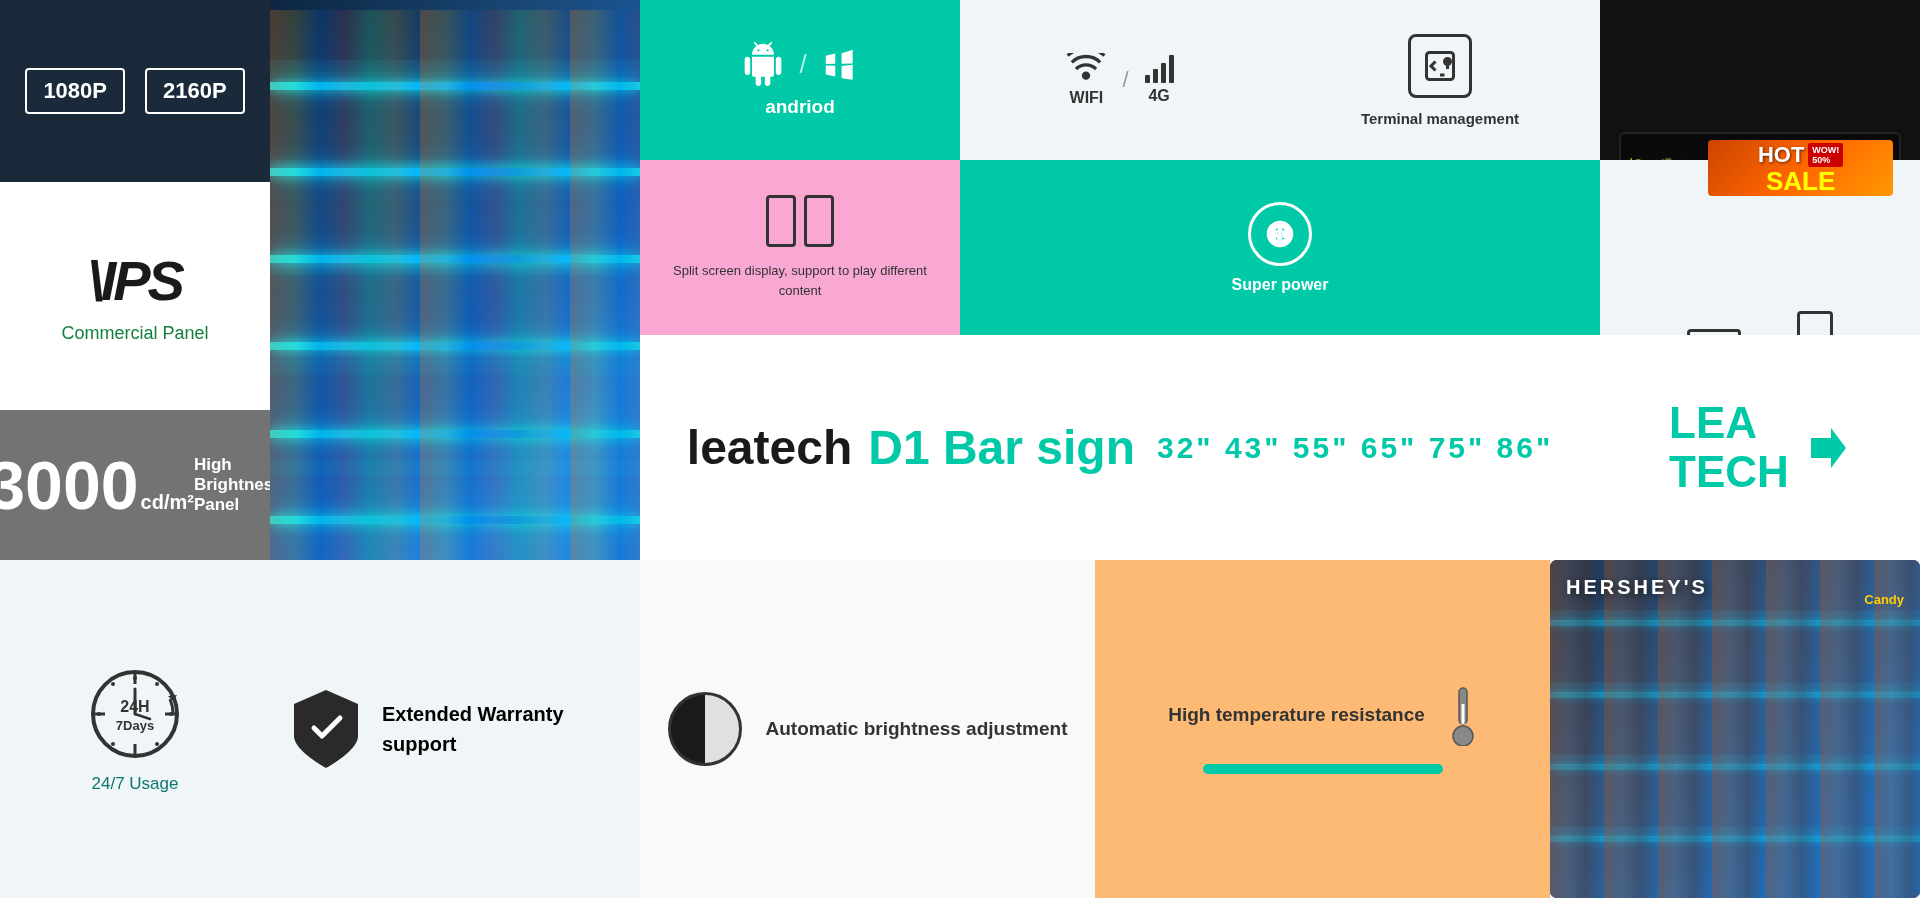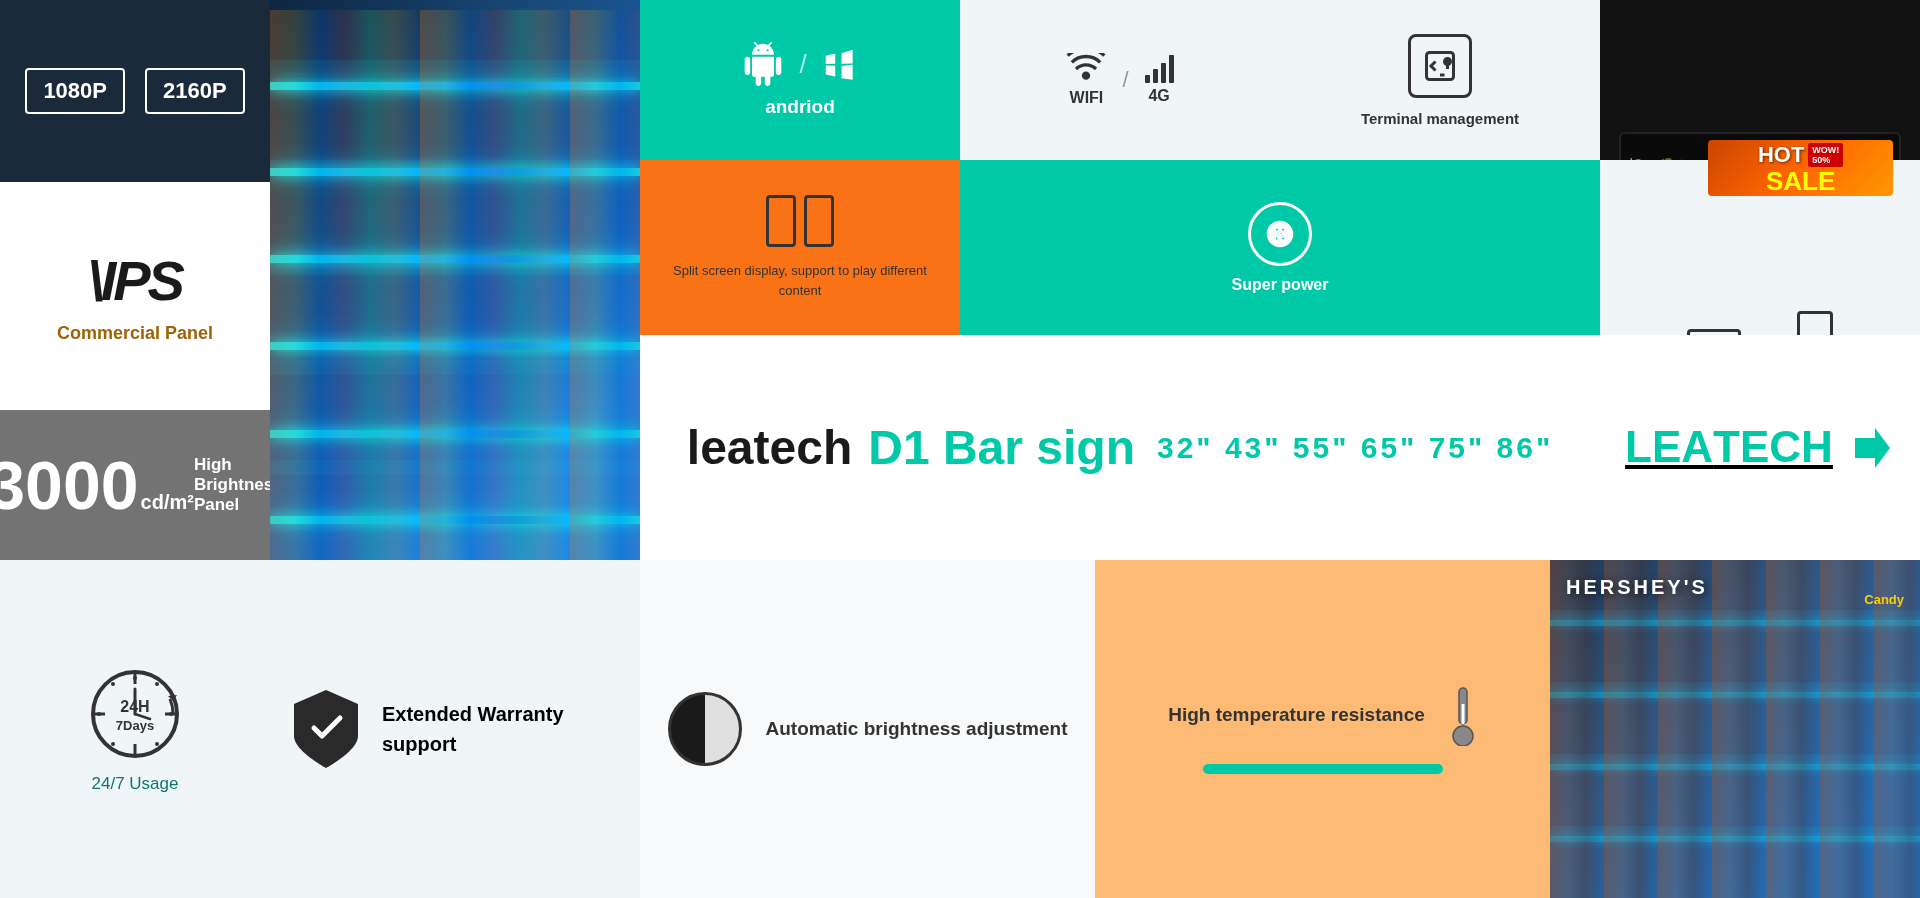--- a/index.html
+++ b/index.html
@@ -21,21 +21,21 @@
 
   <div style="grid-column:1; grid-row:1; display:flex; flex-direction:column;">
 
     <div style="background:#1a2a3a; height:182px; display:flex; align-items:center; justify-content:center; gap:20px;">
       <div style="border:2px solid white; color:white; font-size:22px; font-weight:bold; padding:8px 16px; border-radius:4px;">1080P</div>
       <div style="border:2px solid white; color:white; font-size:22px; font-weight:bold; padding:8px 16px; border-radius:4px;">2160P</div>
     </div>
 
     <div style="background:white; flex:1; display:flex; flex-direction:column; align-items:center; justify-content:center; gap:10px;">
       <div style="font-size:56px; font-weight:900; color:#1a1a1a; font-style:italic; letter-spacing:-3px;">\IPS</div>
-      <div style="font-size:18px; color:#a16207; font-weight:700;">Commercial Panel</div>
+      <div style="font-size:18px; color:#15803d; font-weight:400;">Commercial Panel</div>
     </div>
 
     <div style="background:#737373; height:150px; display:flex; flex-direction:row; align-items:center; justify-content:center; flex-shrink:0;">
       <div style="display:flex; align-items:baseline; gap:2px;">
         <span style="font-size:68px; font-weight:900; color:white; line-height:1;">3000</span>
         <span style="font-size:20px; font-weight:600; color:white;">cd/m²</span>
       </div>
       <div style="font-size:17px; color:white; font-weight:700;">High Brightness Panel</div>
     </div>
   </div>
@@ -119,21 +119,21 @@
         <div style="flex:1;height:100%;background:linear-gradient(135deg,#cc4400,#ff6600,#ff9900);border-radius:4px;display:flex;flex-direction:column;align-items:center;justify-content:center;padding:2px 6px;position:relative;">
           <div style="display:flex;align-items:center;gap:4px;">
             <span style="color:white;font-size:22px;font-weight:900;text-shadow:1px 1px 3px rgba(0,0,0,0.6);">HOT</span>
             <div style="background:#cc0000;color:white;font-size:9px;padding:2px 4px;border-radius:2px;font-weight:bold;">WOW!<br>50%</div>
           </div>
           <span style="color:#ffff00;font-size:26px;font-weight:900;line-height:1;">SALE</span>
         </div>
       </div>
     </div>
 
-    <div style="grid-column:1;grid-row:2;background:#f97316;display:flex;flex-direction:column;align-items:center;justify-content:center;gap:14px;">
+    <div style="grid-column:1;grid-row:2;background:#f9a8d4;display:flex;flex-direction:column;align-items:center;justify-content:center;gap:14px;">
       <div style="display:flex;gap:8px;align-items:center;">
         <div style="width:30px;height:52px;border:3px solid #333;border-radius:4px;"></div>
         <div style="width:30px;height:52px;border:3px solid #333;border-radius:4px;"></div>
       </div>
       <div style="font-size:13px;color:#333;text-align:center;line-height:1.5;padding:0 12px;">Split screen display, support to play different content</div>
     </div>
 
     <div style="grid-column:2/4;grid-row:2;background:#00c9a7;display:flex;align-items:center;justify-content:space-around;padding:20px;">
       <div style="display:flex;flex-direction:column;align-items:center;gap:10px;">
         <div style="width:64px;height:64px;border:3px solid white;border-radius:50%;display:flex;align-items:center;justify-content:center;">
@@ -165,21 +165,21 @@
     <div style="grid-column:1/4;grid-row:3;background:white;display:flex;flex-direction:row;align-items:center;justify-content:center;gap:22px;">
       <div style="display:flex;align-items:baseline;gap:16px;">
         <span style="font-size:48px;font-weight:900;color:#1a1a1a;">leatech</span>
         <span style="font-size:48px;font-weight:900;color:#00c9a7;">D1 Bar sign</span>
       </div>
       <div style="font-size:30px;font-weight:700;color:#00c9a7;letter-spacing:3px;">32" 43" 55" 65" 75" 86"</div>
     </div>
 
     <div style="grid-column:4;grid-row:3;background:white;display:flex;align-items:center;justify-content:center;">
       <div style="display:flex;align-items:center;gap:12px;">
-        <div style="display:flex;flex-direction:row;align-items:flex-start;text-decoration:underline;">
+        <div style="display:flex;flex-direction:column;align-items:flex-start;">
           <span style="font-size:44px;font-weight:900;color:#00c9a7;line-height:1.1;">LEA</span>
           <span style="font-size:44px;font-weight:900;color:#00c9a7;line-height:1.1;">TECH</span>
         </div>
 
         <svg width="50" height="50" viewBox="0 0 50 50" fill="#00c9a7">
           <polygon points="10,15 30,15 30,5 45,25 30,45 30,35 10,35"></polygon>
         </svg>
       </div>
     </div>
 
@@ -240,21 +240,21 @@
 
         <svg width="28" height="62" viewBox="0 0 28 62" fill="none">
           <rect x="10" y="4" width="8" height="36" rx="4" fill="#888" stroke="#555" stroke-width="1.5"></rect>
           <circle cx="14" cy="52" r="10" fill="#888" stroke="#555" stroke-width="1.5"></circle>
           <line x1="14" y1="40" x2="14" y2="20" stroke="white" stroke-width="3"></line>
         </svg>
       </div>
       <div style="height:10px;width:240px;background:#00c9a7;border-radius:5px;"></div>
     </div>
 
-    <div style="background:#7f1d1d;overflow:hidden;position:relative;">
+    <div style="background:#7f1d1d;overflow:hidden;position:relative;border-radius:7px;">
       <div style="position:absolute;top:0;left:0;right:0;bottom:0;background:linear-gradient(135deg,#1a3a5c 0%,#2d5a8c 40%,#1e6fbf 80%);"></div>
 
       <div style="position:absolute;top:0;left:0;right:0;bottom:0;background:repeating-linear-gradient(0deg,transparent 0px,transparent 60px,rgba(0,200,255,0.12) 60px,rgba(0,200,255,0.12) 72px);"></div>
       <div style="position:absolute;top:60px;left:0;right:0;height:6px;background:rgba(0,200,255,0.5);box-shadow:0 0 10px rgba(0,200,255,0.5);"></div>
       <div style="position:absolute;top:132px;left:0;right:0;height:6px;background:rgba(0,200,255,0.5);box-shadow:0 0 10px rgba(0,200,255,0.5);"></div>
       <div style="position:absolute;top:204px;left:0;right:0;height:6px;background:rgba(0,200,255,0.5);box-shadow:0 0 10px rgba(0,200,255,0.5);"></div>
       <div style="position:absolute;top:276px;left:0;right:0;height:6px;background:rgba(0,200,255,0.5);box-shadow:0 0 10px rgba(0,200,255,0.5);"></div>
 
       <div style="position:absolute;top:0;left:0;right:0;bottom:0;background:repeating-linear-gradient(90deg,rgba(180,80,20,0.35) 0px,rgba(200,100,30,0.2) 18px,rgba(100,40,10,0.3) 36px,transparent 54px);"></div>
 

